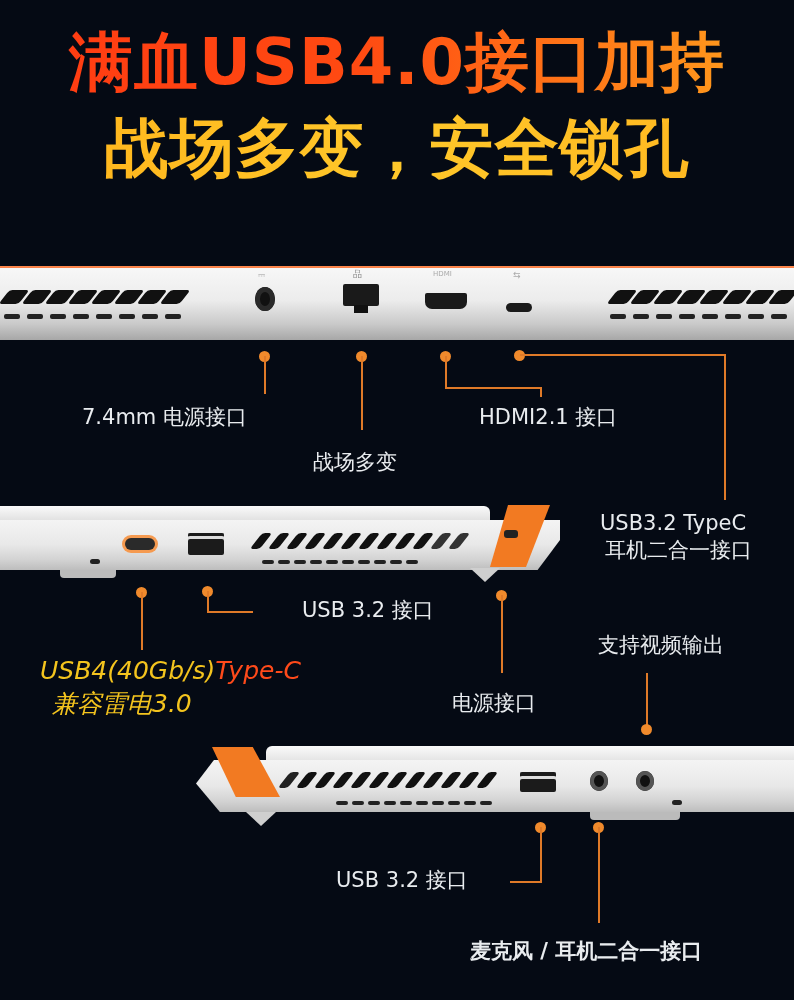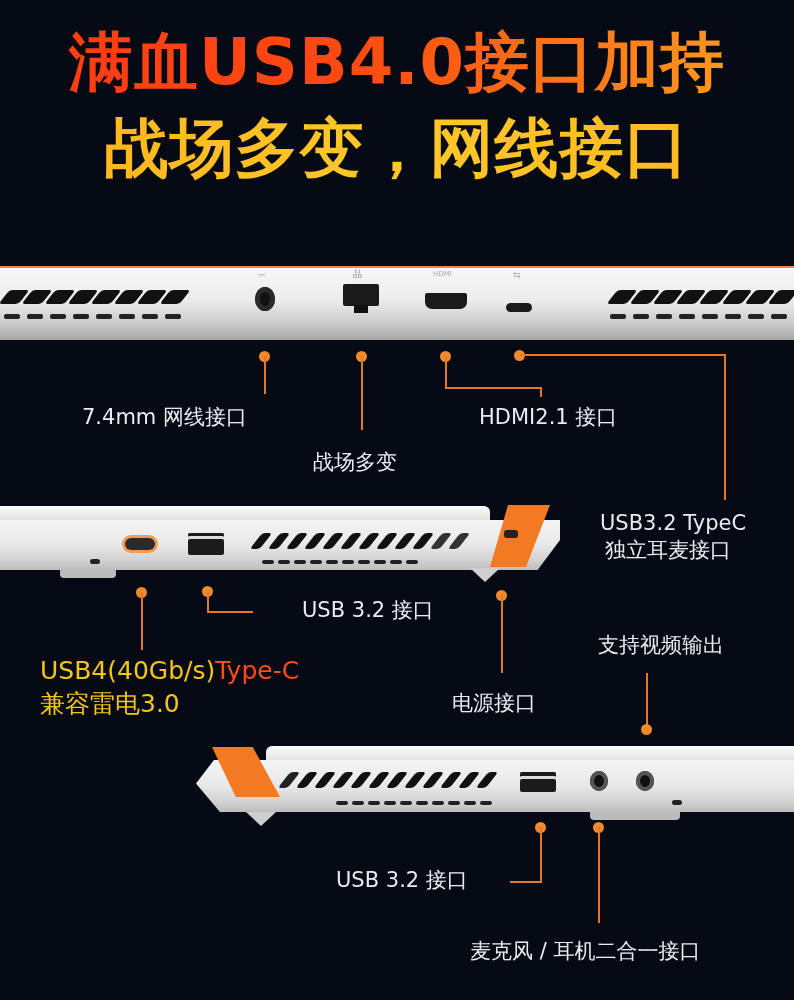--- a/index.html
+++ b/index.html
@@ -15,21 +15,21 @@
     font-weight: bold; letter-spacing: 1px; white-space: nowrap;
   }
   .title1 { top: 22px; font-size: 64px; line-height: 80px;
     background: linear-gradient(90deg, #ff3a12 0%, #ff4a12 45%, #ff7a18 75%, #ffa61e 100%);
     -webkit-background-clip: text; background-clip: text; color: transparent; }
   .title2 { top: 108px; font-size: 64px; line-height: 80px;
     background: linear-gradient(90deg, #ffb21a 0%, #ffc82a 50%, #ffb41e 100%);
     -webkit-background-clip: text; background-clip: text; color: transparent; }
 
   .label { position: absolute; font-size: 21px; color: #e9ecef; white-space: nowrap; line-height: 26px; }
-  .olabel { position: absolute; font-size: 25px; white-space: nowrap; line-height: 32px; }
+  .olabel { position: absolute; font-size: 25px; white-space: nowrap; line-height: 32px; font-style: italic; }
   .yellow { color: #f4c41e; }
   .red { color: #ff4a1a; }
 
   .dot { position: absolute; width: 11px; height: 11px; border-radius: 50%; background: #f08a2c; }
   .vl { position: absolute; width: 2px; background: #e07a28; }
   .hl { position: absolute; height: 2px; background: #e07a28; }
 
   
   .back-body {
     position: absolute; left: 0; top: 268px; width: 794px; height: 72px;
@@ -41,21 +41,21 @@
   .dash { position: absolute; height: 5px; width: 16px; background: #222; border-radius: 2px; }
 
   .side-body {
     position: absolute; background: linear-gradient(180deg, #f4f4f4 0%, #e8e8e8 50%, #d2d2d2 80%, #bdbdbd 100%);
   }
 </style>
 </head>
 <body>
 
 <div class="title title1">满血USB4.0接口加持</div>
-<div class="title title2">战场多变，网线接口</div>
+<div class="title title2">战场多变，安全锁孔</div>
 
 <div>
   <div class="back-topline"></div>
   <div class="back-body"></div>
 
   <div>
     <div class="slot" style="left:4px;top:290px;width:20px;height:14px;"></div>
     <div class="slot" style="left:27px;top:290px;width:20px;height:14px;"></div>
     <div class="slot" style="left:50px;top:290px;width:20px;height:14px;"></div>
     <div class="slot" style="left:73px;top:290px;width:20px;height:14px;"></div>
@@ -102,37 +102,37 @@
   <div class="abs" style="left:433px;top:270px;font-size:7px;color:#aaa;">HDMI</div>
   <div class="abs" style="left:425px;top:293px;width:42px;height:16px;background:#1a1a1a;border-radius:2px 2px 7px 7px;"></div>
 
   <div class="abs" style="left:513px;top:270px;font-size:9px;color:#aaa;">⇆</div>
   <div class="abs" style="left:506px;top:303px;width:26px;height:9px;background:#1a1a1a;border-radius:5px;"></div>
 </div>
 
 <div>
   <div class="dot" style="left:259px;top:351px;"></div>
   <div class="vl" style="left:264px;top:356px;height:38px;"></div>
-  <div class="label" style="left:82px;top:404px;">7.4mm 网线接口</div>
+  <div class="label" style="left:82px;top:404px;">7.4mm 电源接口</div>
 
   <div class="dot" style="left:356px;top:351px;"></div>
   <div class="vl" style="left:361px;top:356px;height:74px;"></div>
   <div class="label" style="left:313px;top:449px;">战场多变</div>
 
   <div class="dot" style="left:440px;top:351px;"></div>
   <div class="vl" style="left:445px;top:356px;height:32px;"></div>
   <div class="hl" style="left:445px;top:387px;width:97px;"></div>
   <div class="vl" style="left:540px;top:387px;height:10px;"></div>
   <div class="label" style="left:479px;top:404px;">HDMI2.1 接口</div>
 
   <div class="dot" style="left:514px;top:350px;"></div>
   <div class="hl" style="left:520px;top:354px;width:206px;"></div>
   <div class="vl" style="left:724px;top:354px;height:146px;"></div>
   <div class="label" style="left:600px;top:510px;">USB3.2 TypeC</div>
-  <div class="label" style="left:605px;top:537px;">独立耳麦接口</div>
+  <div class="label" style="left:605px;top:537px;">耳机二合一接口</div>
 </div>
 
 <div>
   <div class="side-body" style="left:0;top:506px;width:490px;height:14px;border-radius:0 6px 0 0;background:linear-gradient(180deg,#fafafa,#e2e2e2);"></div>
   <div class="side-body" style="left:0;top:520px;width:560px;height:50px;clip-path: polygon(0 0, 100% 0, 100% 40%, 96% 100%, 0 100%);"></div>
   <div class="abs" style="left:490px;top:505px;width:60px;height:62px;background:#f27a22;clip-path: polygon(30% 0,100% 0,60% 100%,0 100%);"></div>
   <div class="abs" style="left:504px;top:530px;width:14px;height:8px;background:#222;border-radius:3px;"></div>
   <div class="abs" style="left:470px;top:568px;width:30px;height:14px;background:#cfcfcf;clip-path: polygon(0 0,100% 0,50% 100%);"></div>
   <div class="abs" style="left:60px;top:570px;width:56px;height:8px;background:#bbb;border-radius:0 0 4px 4px;"></div>
   <div class="abs" style="left:90px;top:559px;width:10px;height:5px;background:#222;border-radius:3px;"></div>
@@ -165,21 +165,21 @@
     <div class="dash" style="left:406px;top:560px;width:12px;height:4px;"></div>
   </div>
 </div>
 
 <div>
   <div class="dot" style="left:136px;top:587px;"></div>
   <div class="vl" style="left:141px;top:592px;height:58px;"></div>
   <div class="olabel" style="left:40px;top:655px;">
     <span class="yellow">USB4(40Gb/s)</span><span class="red">Type-C</span>
   </div>
-  <div class="olabel yellow" style="left:40px;top:688px;">兼容雷电3.0</div>
+  <div class="olabel yellow" style="left:52px;top:688px;">兼容雷电3.0</div>
 
   <div class="dot" style="left:202px;top:586px;"></div>
   <div class="vl" style="left:207px;top:591px;height:21px;"></div>
   <div class="hl" style="left:207px;top:611px;width:46px;"></div>
   <div class="label" style="left:302px;top:597px;">USB 3.2 接口</div>
 
   <div class="dot" style="left:496px;top:590px;"></div>
   <div class="vl" style="left:501px;top:595px;height:78px;"></div>
   <div class="label" style="left:452px;top:690px;">电源接口</div>
 </div>
@@ -227,14 +227,14 @@
 </div>
 
 <div>
   <div class="dot" style="left:535px;top:822px;"></div>
   <div class="vl" style="left:540px;top:827px;height:56px;"></div>
   <div class="hl" style="left:510px;top:881px;width:32px;"></div>
   <div class="label" style="left:336px;top:867px;">USB 3.2 接口</div>
 
   <div class="dot" style="left:593px;top:822px;"></div>
   <div class="vl" style="left:598px;top:827px;height:96px;"></div>
-  <div class="label" style="left:470px;top:938px;">麦克风 / 耳机二合一接口</div>
+  <div class="label" style="left:470px;top:938px;font-weight:bold;">麦克风 / 耳机二合一接口</div>
 </div>
 
 </body></html>

